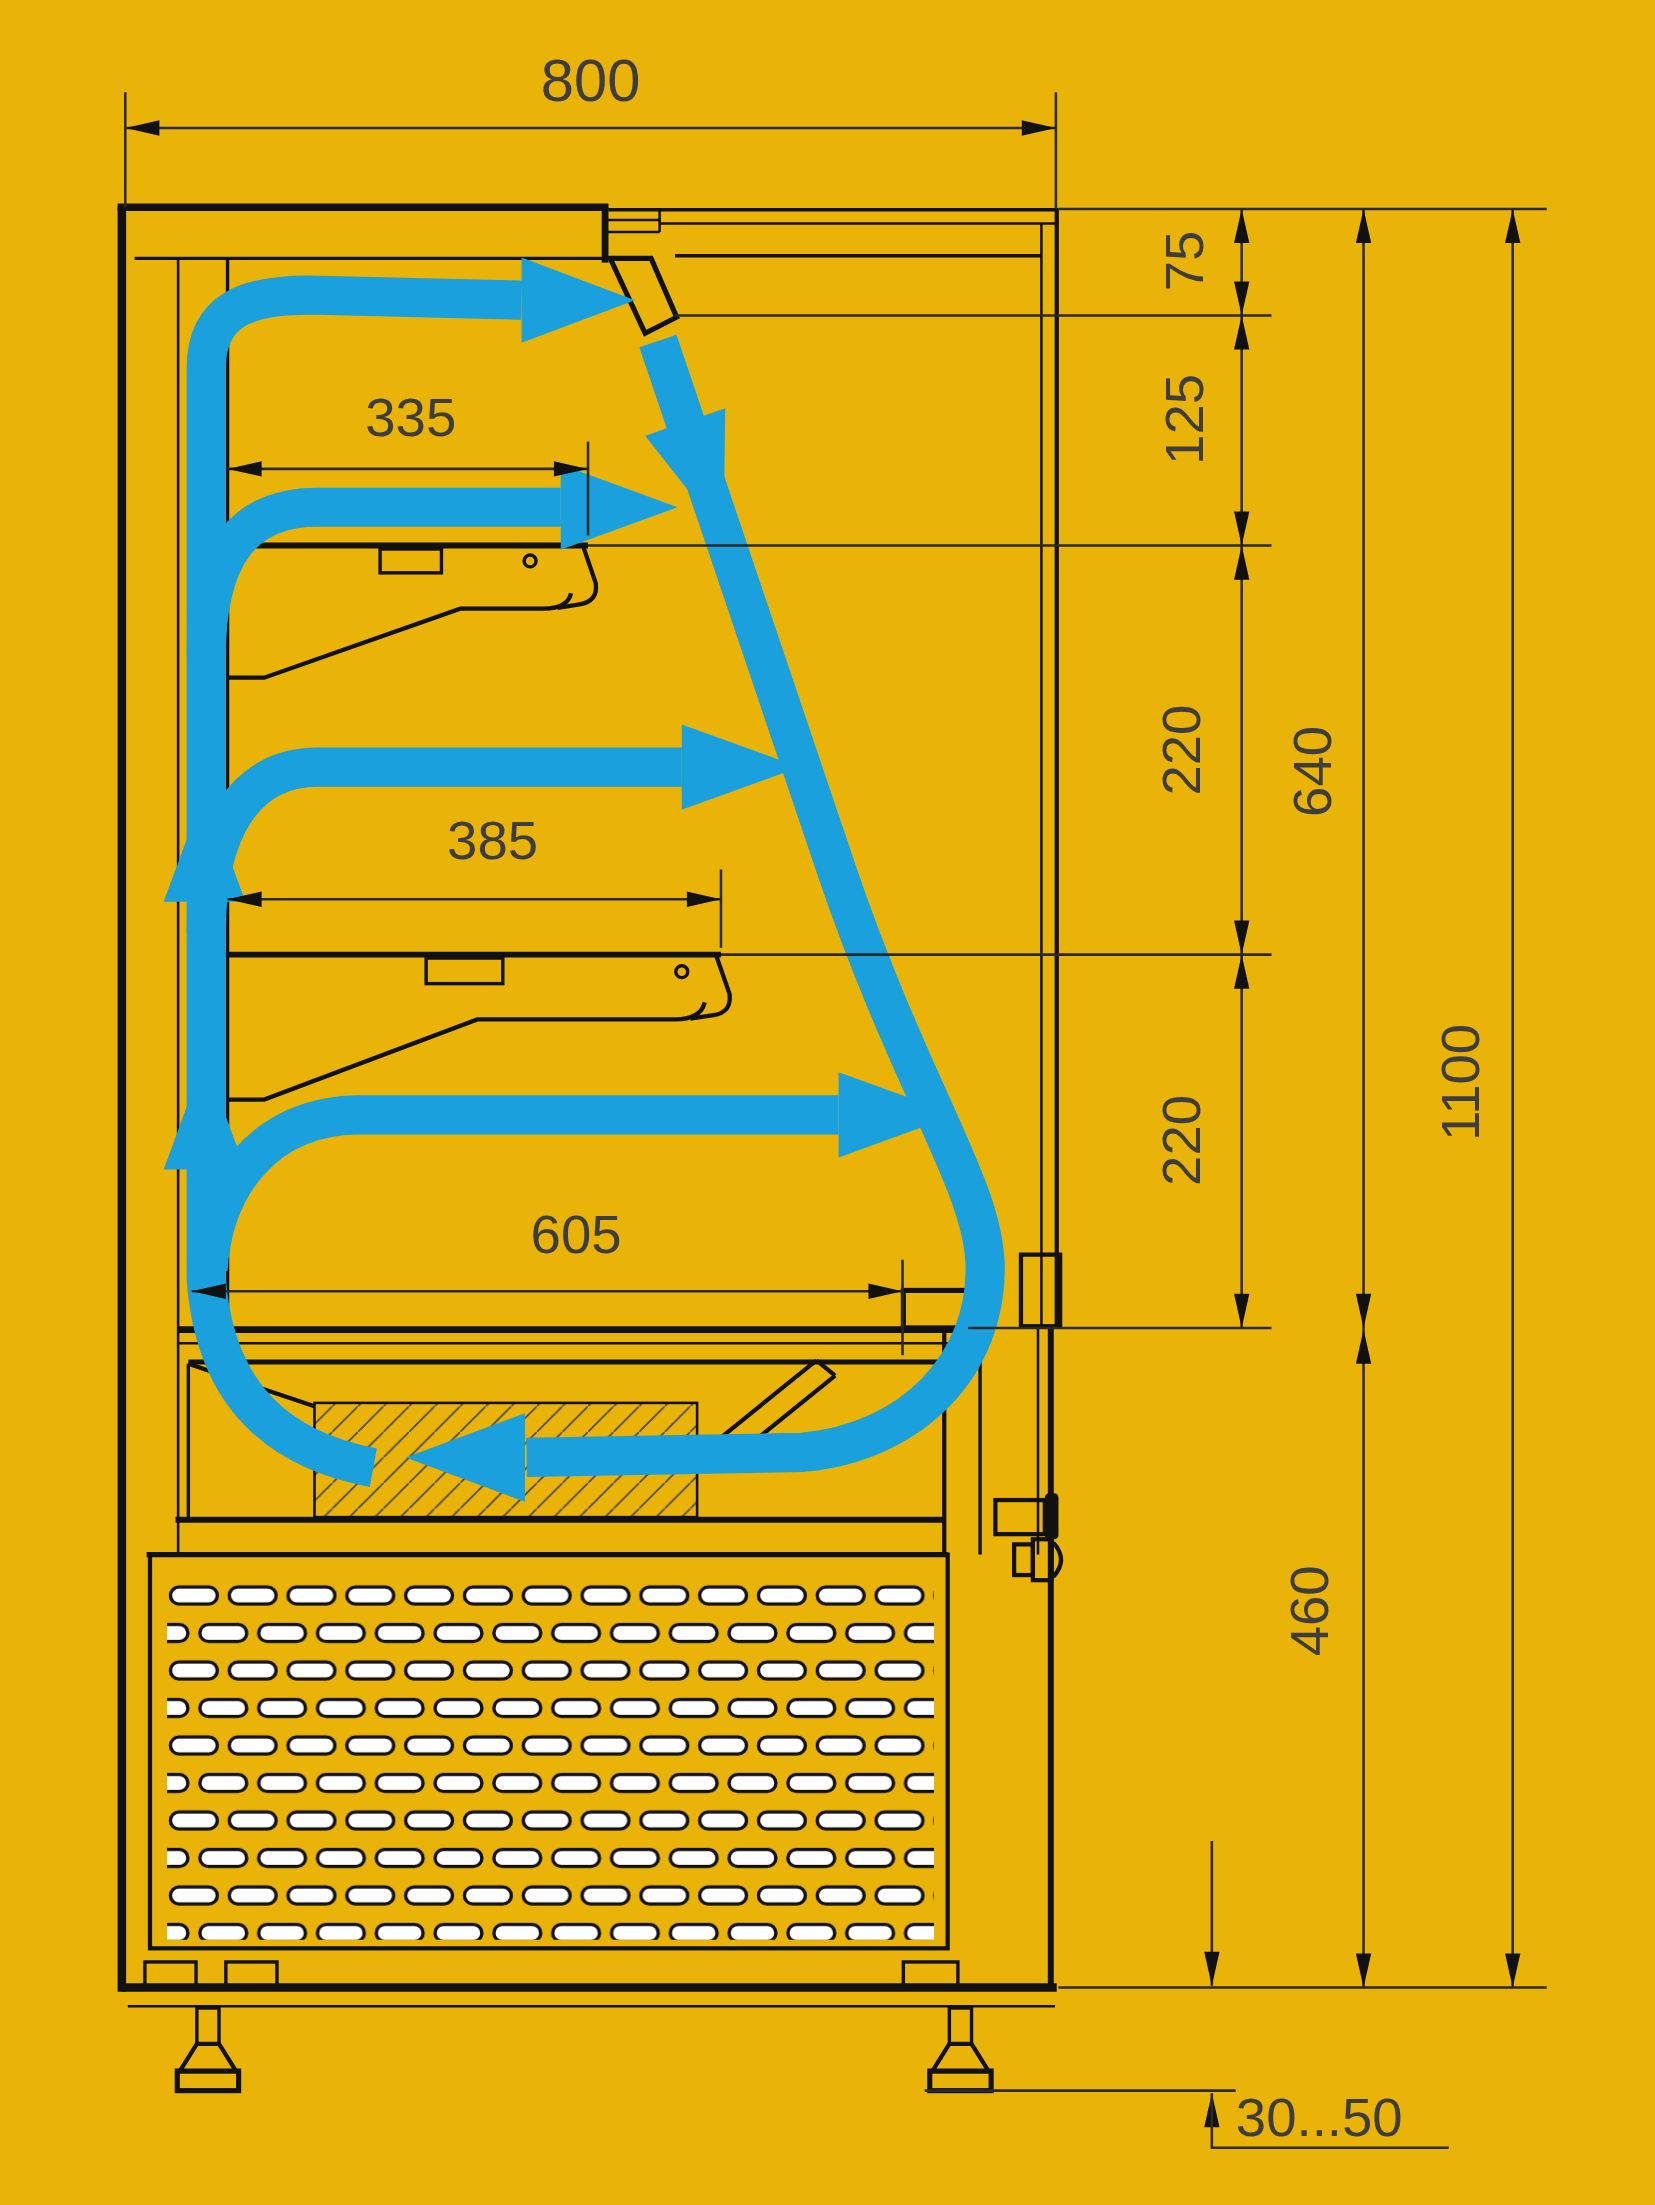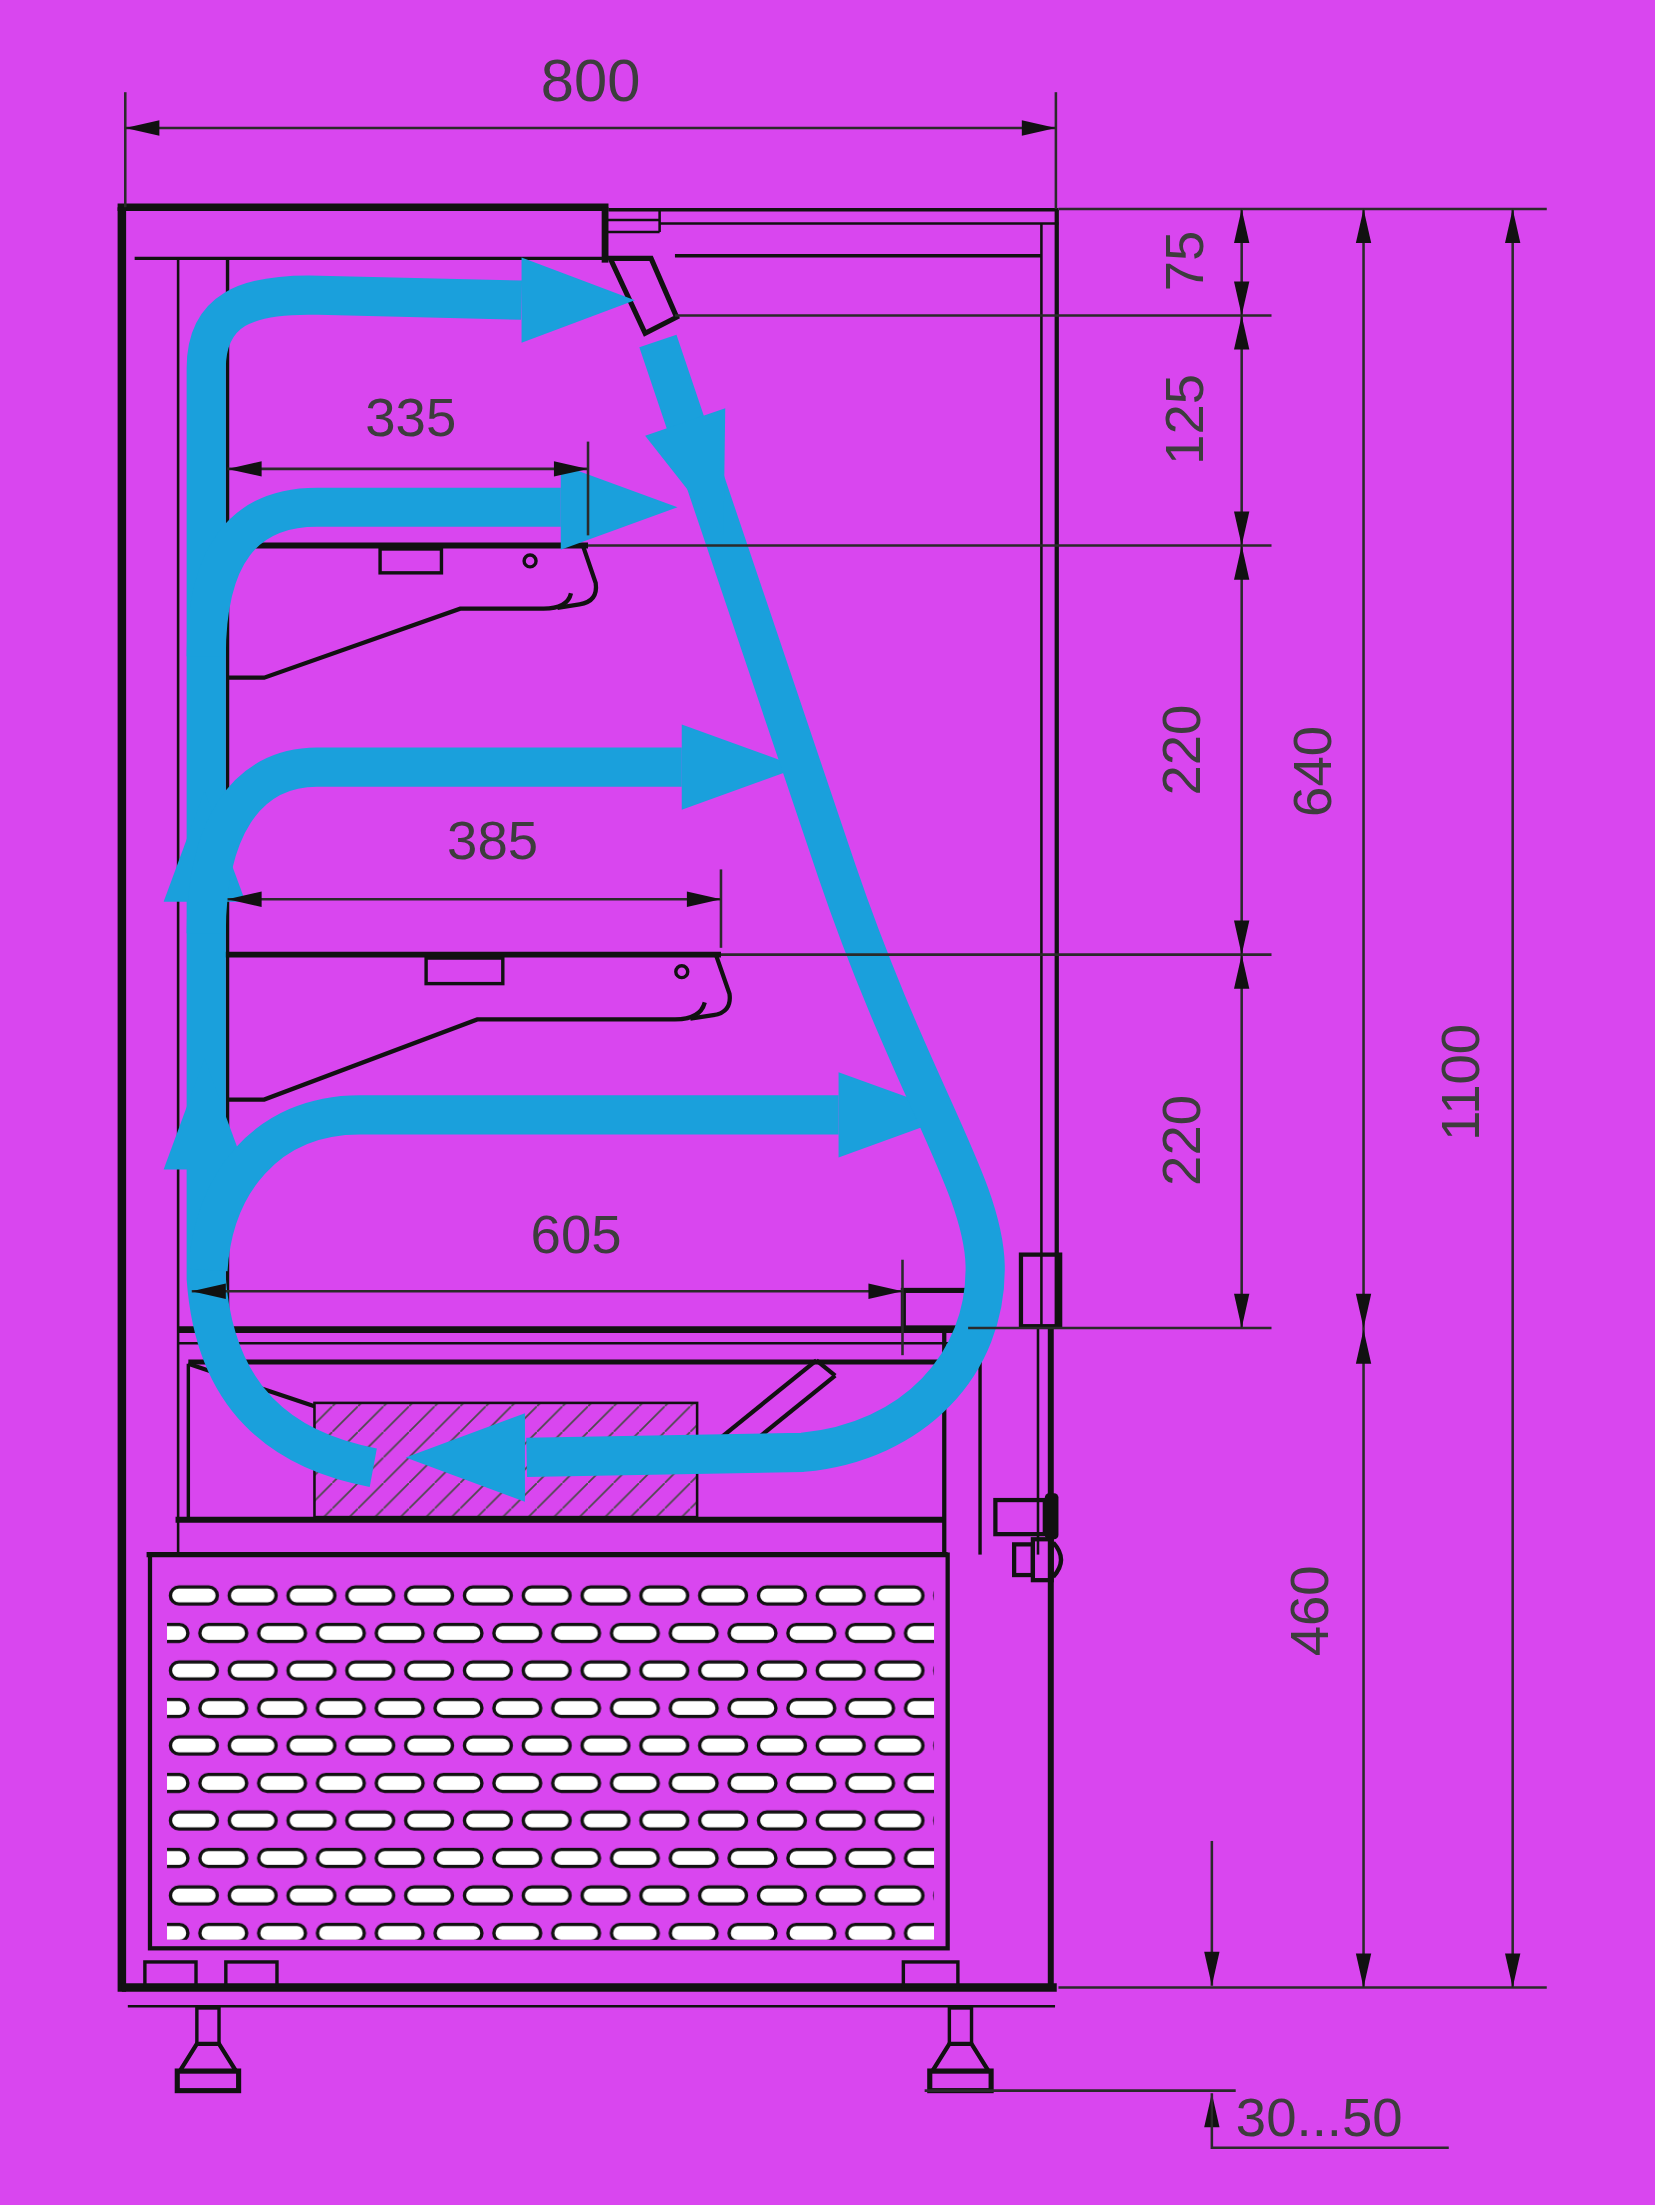--- a/index.html
+++ b/index.html
@@ -1,16 +1,16 @@
 <!DOCTYPE html>
 <html style="font-size:13.6px"><head>
 <meta charset="utf-8">
 <style>
   html,body{margin:0;padding:0;background:#ffffff;}
-  .canvas{width:1655px;height:2205px;position:relative;background:#d946ef;}
+  .canvas{width:1655px;height:2205px;position:relative;background:#eab308;}
   svg{display:block;}
   text{font-family:"Liberation Sans", sans-serif;fill:#3d3d3d;font-size:64px;}
   .dimtext{font-size:64px;}
   .bigdim{font-size:70px;}
   .stroke{stroke:#111111;fill:none;}
   .blue{stroke:#1aa0dc;fill:none;stroke-linecap:butt;stroke-linejoin:round;}
   .bluefill{fill:#1aa0dc;stroke:none;}
   .dim{stroke:#2a2a2a;stroke-width:3;fill:none;}
   .dimarrow{fill:#111111;stroke:none;}
 </style>

